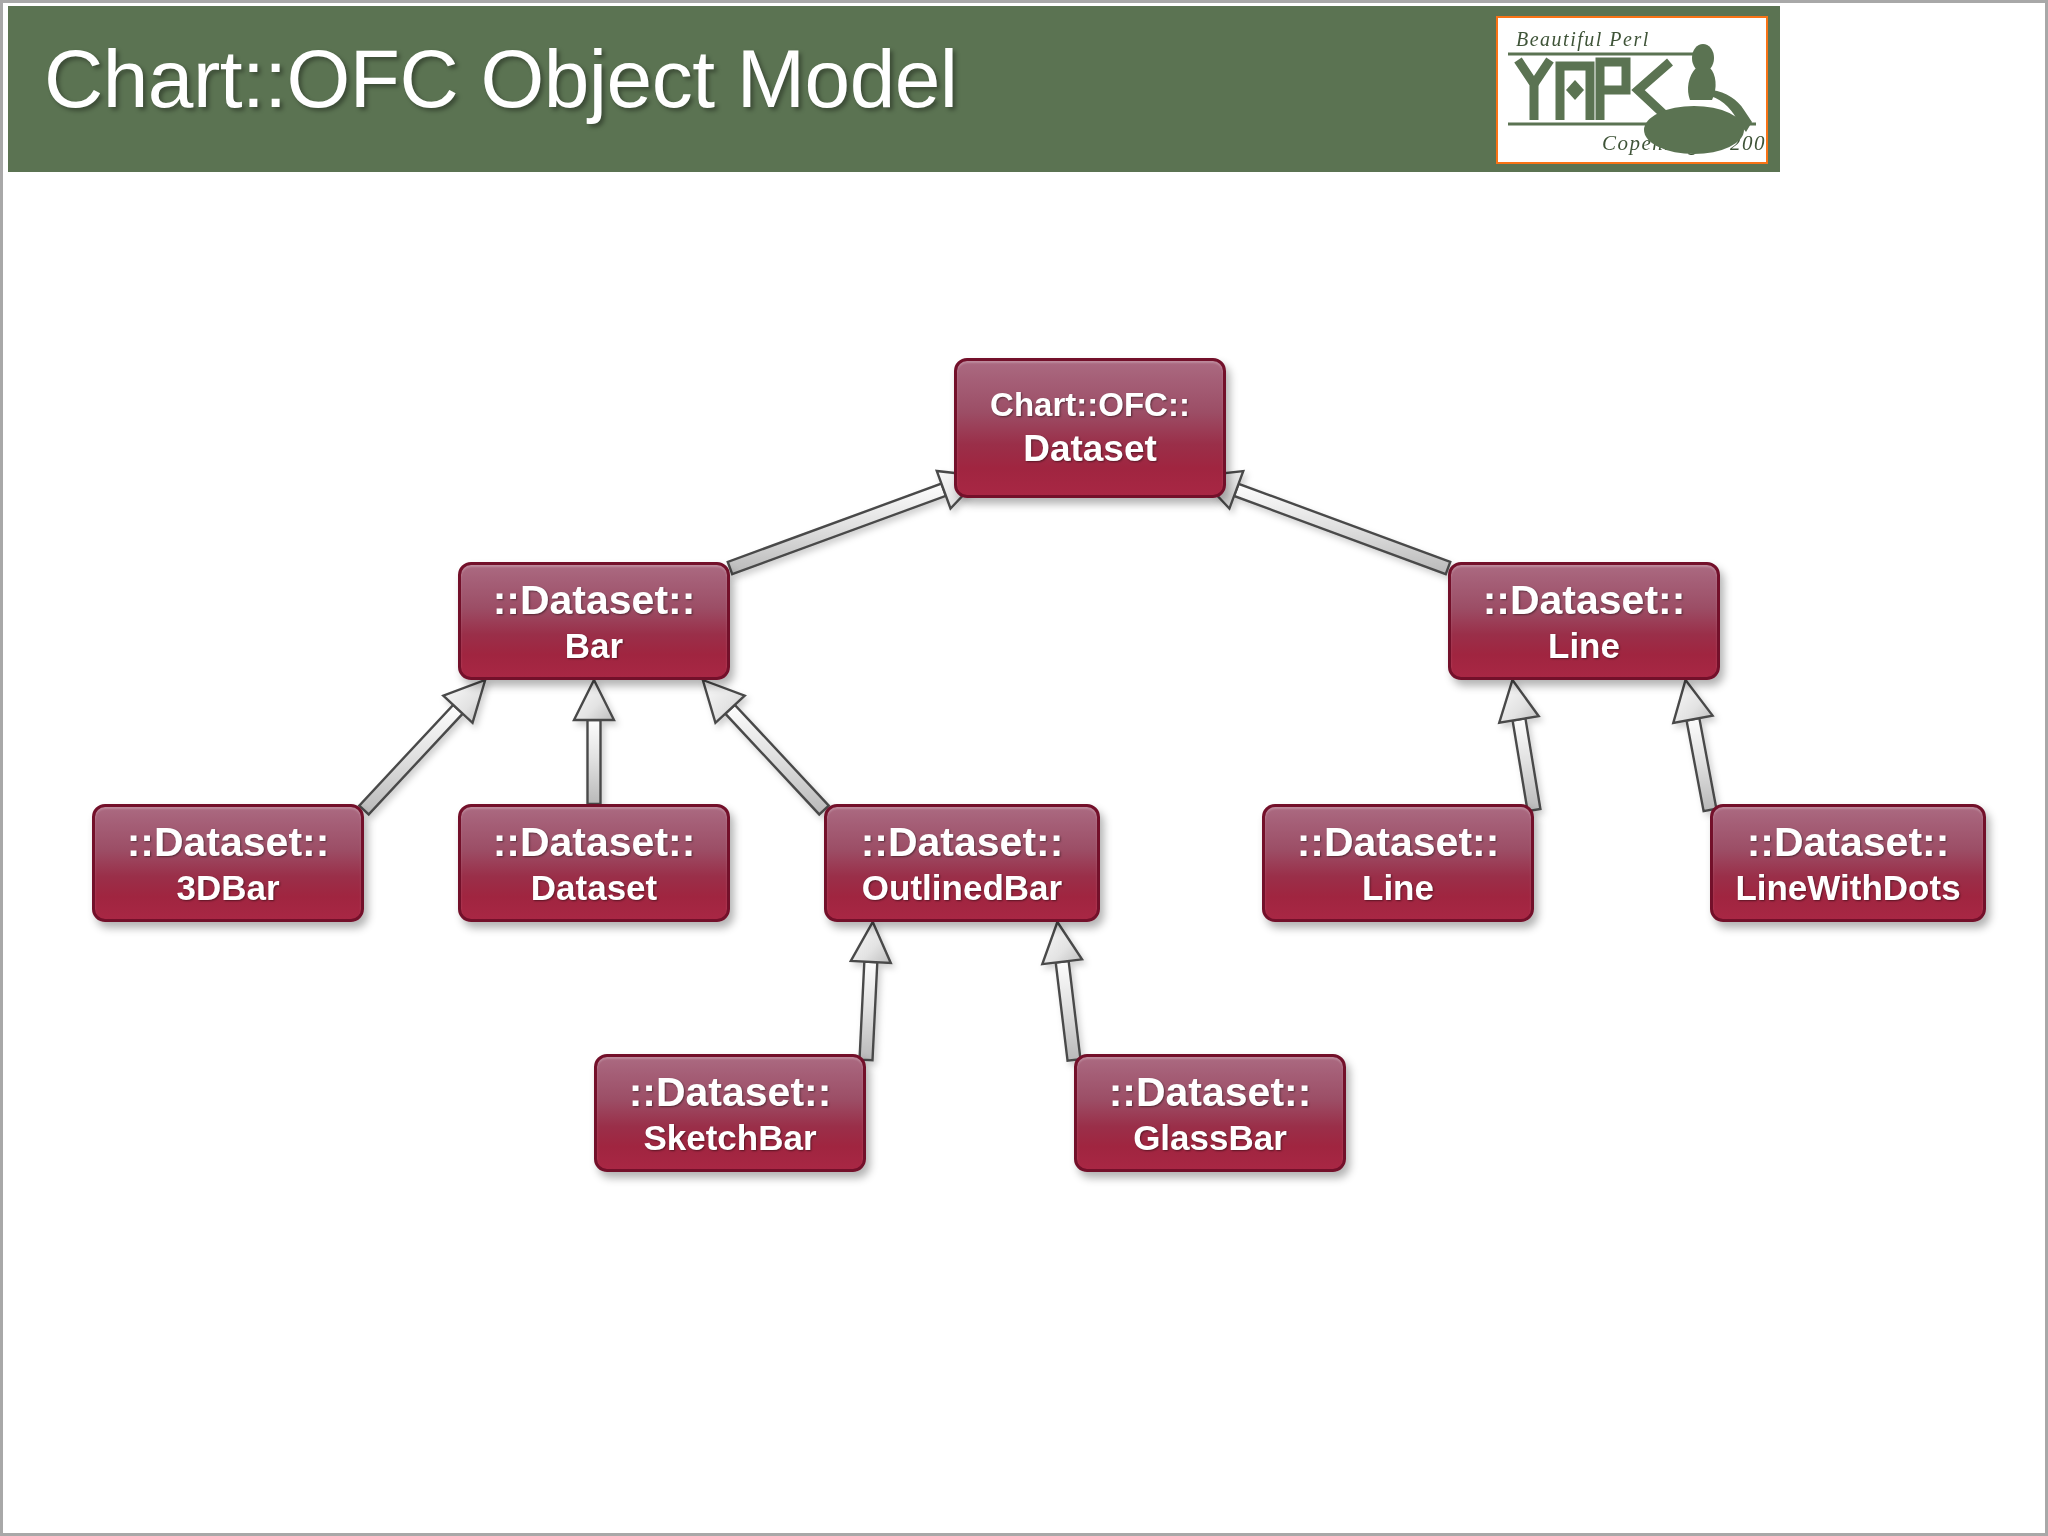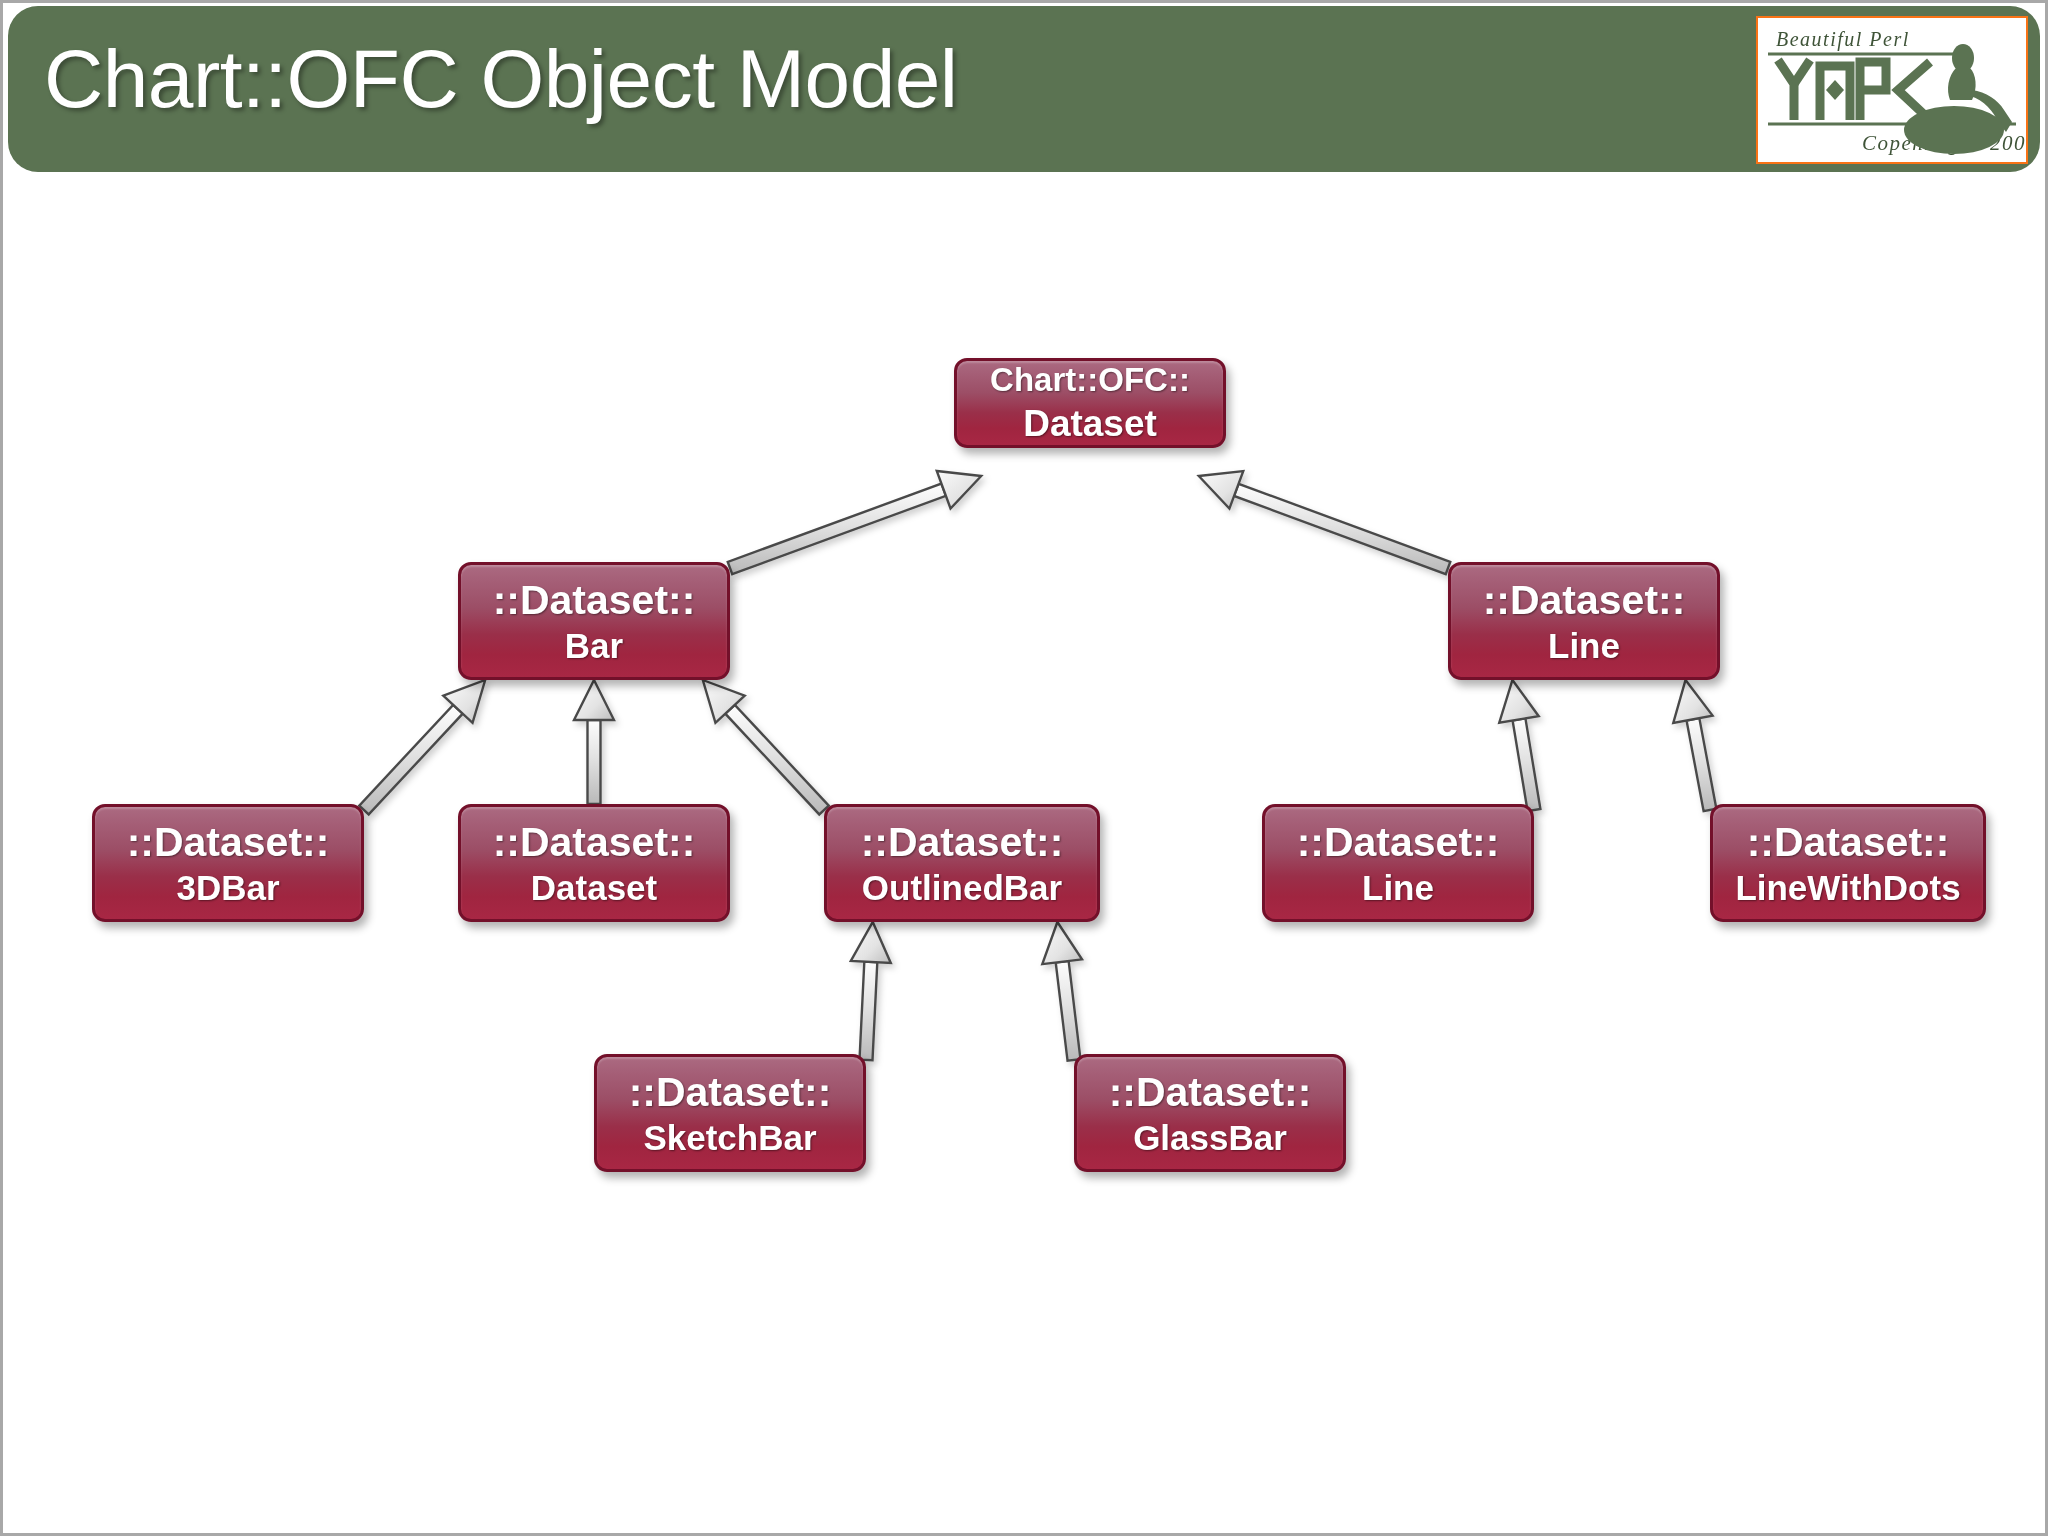--- a/index.html
+++ b/index.html
@@ -35,25 +35,24 @@
     box-sizing: border-box;
     pointer-events: none;
     z-index: 60;
   }
 
   
   #header {
     position: absolute;
     left: 8px;
     top: 6px;
-    width: 2032px;
+    width: 1772px;
     height: 166px;
     background: #5b7352;
     z-index: 20;
-    border-radius: 30px;
   }
   #header-title {
     position: absolute;
     left: 36px;
     top: 26px;
     font-size: 82px;
     font-weight: 400;
     color: #ffffff;
     letter-spacing: -0.5px;
     white-space: nowrap;
@@ -248,21 +247,21 @@
             <polygon points="872.4921941363372,888.3184576833878 877.3016853154893,790.2704215993091 864.317297042815,789.6335062325335 859.5078058636628,887.6815423166122" fill="url(#shaftGrad)"></polygon>
             <polygon points="872.7692307692307,750 890.7854731371128,790.9318337109606 850.8335092211914,788.9720941208819" fill="url(#headGrad)"></polygon>
           </g>
           <g>
             <polygon points="1080.4533925582414,887.2230029026866 1068.6195285417084,788.9361878764804 1055.7127434252252,790.4901820711071 1067.5466074417586,888.7769970973134" fill="url(#shaftGrad)"></polygon>
             <polygon points="1057.3846153846155,750 1082.0227284703637,787.3224246743681 1042.3095434965699,792.1039452732194" fill="url(#headGrad)"></polygon>
           </g>
         </g>
     </svg>
     <div id="node-layer">
-        <div class="node root" style="left: 954px; top: 186px; width: 272px; height: 90px;">
+        <div class="node root" style="left: 954px; top: 186px; width: 272px; height: 140px;">
           <span class="ln ln1">Chart::OFC::</span>
           <span class="ln ln2">Dataset</span>
         </div>
         <div class="node" style="left: 458px; top: 390px; width: 272px; height: 118px;">
           <span class="ln ln1">::Dataset::</span>
           <span class="ln ln2">Bar</span>
         </div>
         <div class="node" style="left: 1448px; top: 390px; width: 272px; height: 118px;">
           <span class="ln ln1">::Dataset::</span>
           <span class="ln ln2">Line</span>

